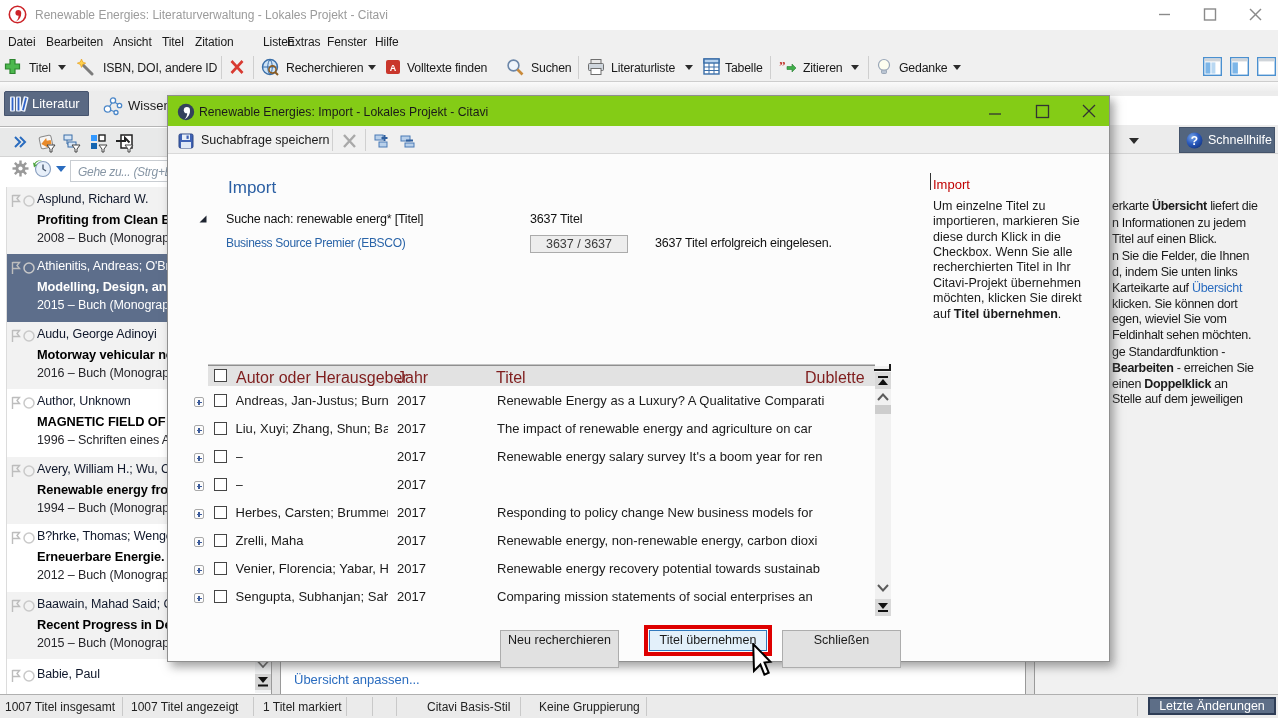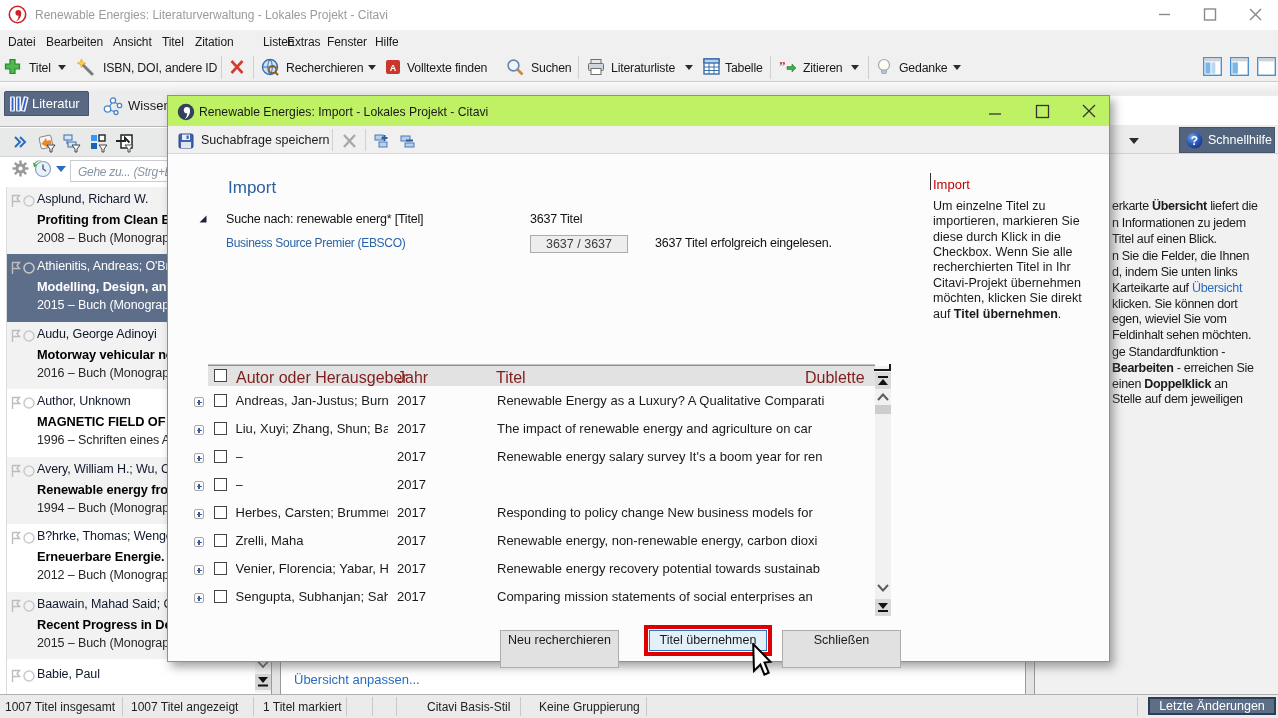--- a/index.html
+++ b/index.html
@@ -48,21 +48,21 @@
   #qhbtn span { position:absolute; left:28px; top:5px; font-size:12.5px; white-space:nowrap; }
   .rptext { position:absolute; left:1112px; font-size:12.5px; letter-spacing:-0.3px; color:#1a1a1a; white-space:nowrap; }
   
   #statusbar { left:0; top:694px; width:1278px; height:24px; background:#ebebeb; border-top:1px solid #b0b0b0; }
   .st { position:absolute; top:5px; font-size:12px; color:#222; white-space:nowrap; }
   .stsep { position:absolute; top:2px; width:1px; height:19px; background:#c9c9c9; }
   #lastchg { position:absolute; left:1148px; top:2px; width:128px; height:18px; background:#5d6e87; border:2px solid #2e3d56; text-align:center; }
   #lastchg span { font-size:12.5px; color:#fff; white-space:nowrap; line-height:14px; }
   
   #dlg { left:167px; top:95px; width:943px; height:567px; background:#fcfcfc; border:1px solid #8f8f8f; box-shadow:4px 5px 9px 0px rgba(90,90,90,0.55); z-index:10; }
-  #dlgtitle { position:absolute; left:0; top:0; width:941px; height:34px; background:#bef264; }
+  #dlgtitle { position:absolute; left:0; top:0; width:941px; height:34px; background:#84cc16; }
   #dlgtitle span { position:absolute; left:31px; top:9px; font-size:12.2px; color:#1a1a1a; }
   #dlgtools { position:absolute; left:0; top:30px; width:941px; height:28px; background:#f0f0f0; border-bottom:1px solid #d9d9d9; }
   #dlgtools span.lbl { position:absolute; left:33px; top:7px; font-size:12.5px; }
   .dsep { position:absolute; top:3px; width:1px; height:22px; background:#d0d0d0; }
   #imph { position:absolute; left:60px; top:82px; font-size:17px; color:#2b5fa3; }
   .dtxt { position:absolute; font-size:12.5px; letter-spacing:-0.2px; color:#111; white-space:nowrap; }
   .blue { color:#2a64a8; }
   #progbox { position:absolute; left:362px; top:139px; width:98px; height:18px; background:#ededed; border:1px solid #ababab; text-align:center; font-size:12.5px; color:#3c3c3c; line-height:16px; }
   
   #thead { position:absolute; left:40px; top:269px; width:667px; height:21px; background:#e2e2e2; border-top:1px solid #8f8f8f; }

